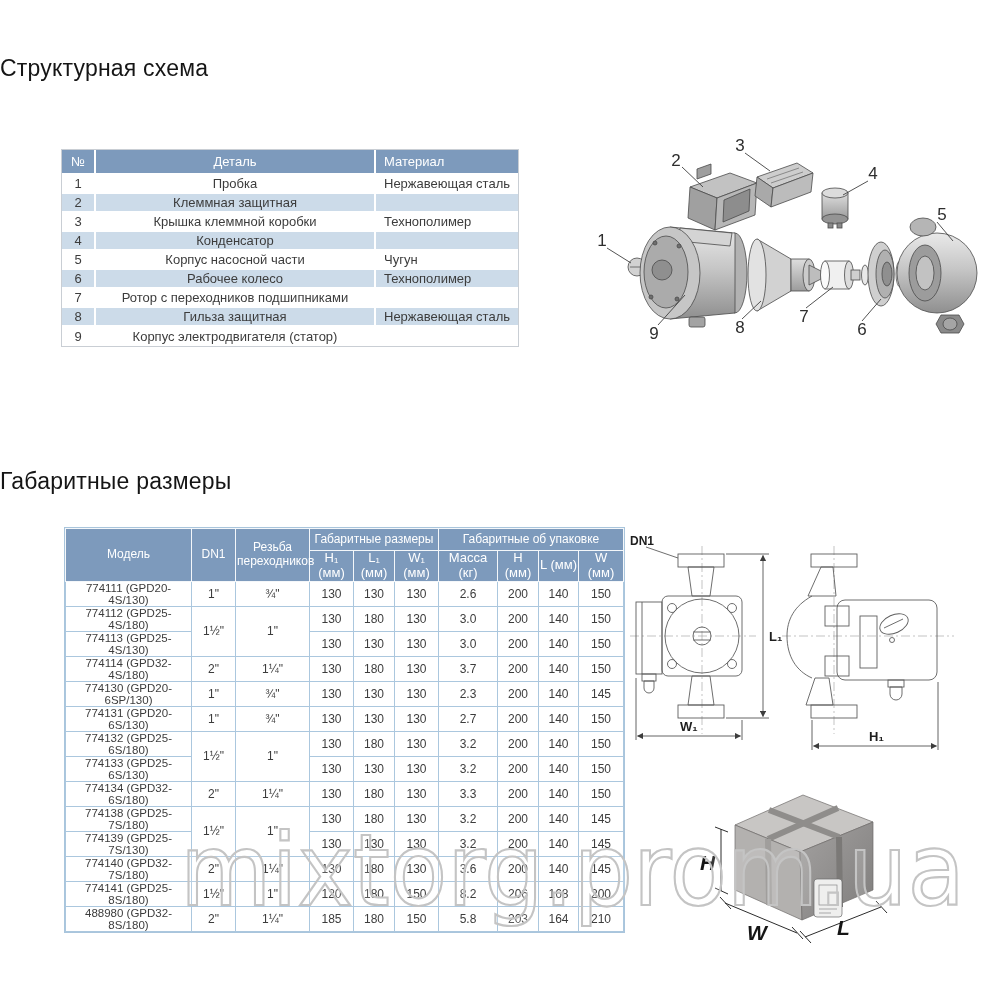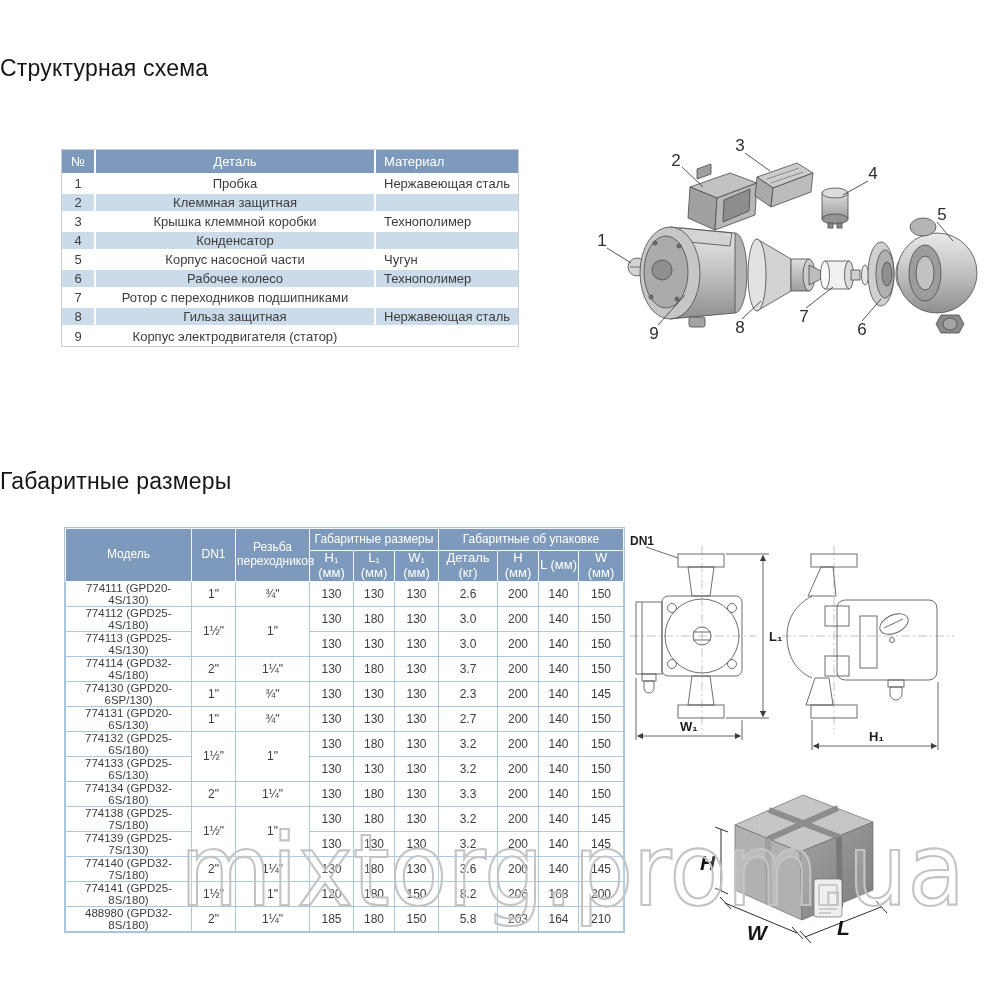--- a/index.html
+++ b/index.html
@@ -248,21 +248,21 @@
           <th rowspan="2">Модель</th>
           <th rowspan="2">DN1</th>
           <th rowspan="2">Резьба переходников</th>
           <th colspan="3">Габаритные размеры</th>
           <th colspan="4">Габаритные об упаковке</th>
         </tr>
         <tr>
           <th>H₁ (мм)</th>
           <th>L₁ (мм)</th>
           <th>W₁ (мм)</th>
-          <th>Деталь (кг)</th>
+          <th>Масса (кг)</th>
           <th>H (мм)</th>
           <th>L (мм)</th>
           <th>W (мм)</th>
         </tr>
       </thead>
       <tbody id="dims-body">
           <tr>
             <td class="c-model">774111 (GPD20-4S/130)</td>
             <td class="c-dn1">1"</td>
             <td class="c-thread">¾"</td>

